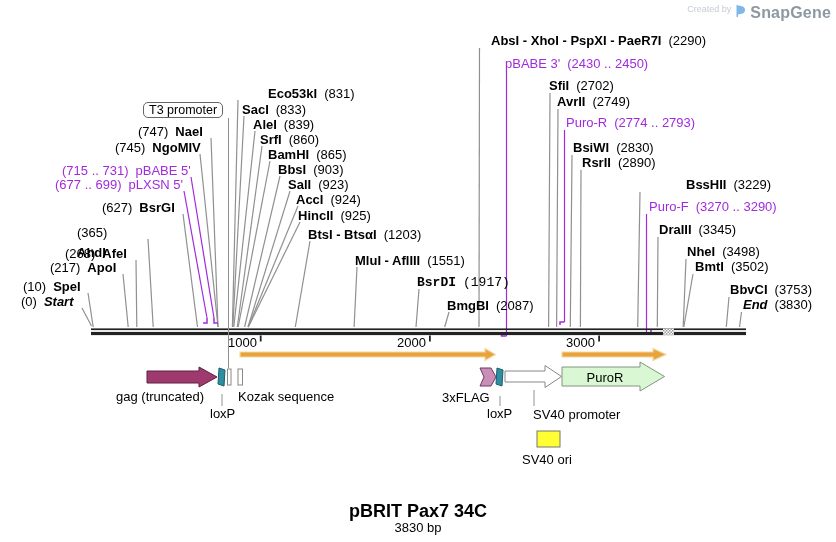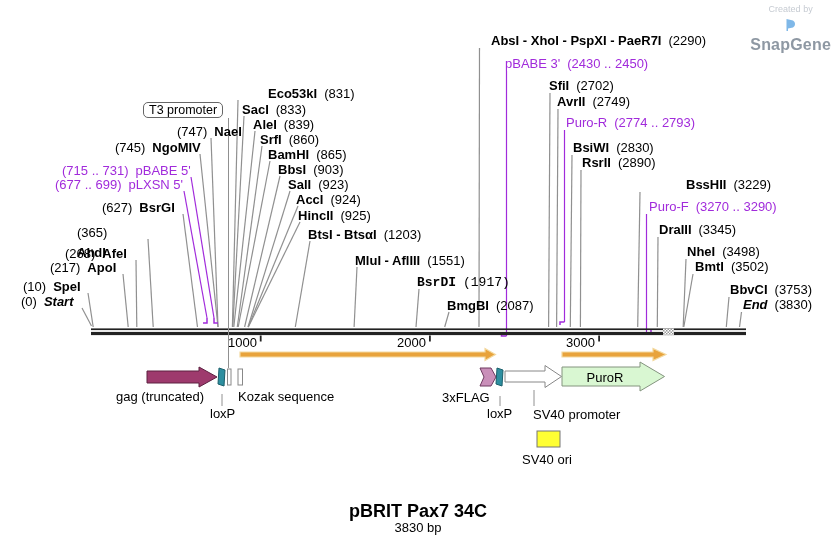--- a/index.html
+++ b/index.html
@@ -16,21 +16,21 @@
   .site.term .nm{font-style:italic;}
   .caption{position:absolute;font-size:13px;color:#000;white-space:nowrap;line-height:13px;}
   .t3box{position:absolute;left:143px;top:102px;height:14px;line-height:14px;
          border:1px solid #666;border-radius:5px;padding:0 5px;font-size:12.5px;color:#000;
          background:#fff;white-space:nowrap;}
   .ticklabel{position:absolute;width:52px;text-align:right;font-size:13px;color:#000;}
   #title-name{position:absolute;left:0;right:0;top:501px;text-align:center;
               font-size:18px;font-weight:bold;color:#000;}
   #title-size{position:absolute;left:0;right:0;top:520px;text-align:center;
               font-size:13px;color:#000;}
-  #watermark{position:absolute;top:4px;right:5px;display:flex;align-items:center;gap:4px;flex-direction:column;}
+  #watermark{position:absolute;top:4px;right:5px;display:flex;align-items:flex-start;gap:4px;}
   #wm-created{font-size:9px;color:#C6CBD2;}
   #wm-brand{font-size:16px;font-weight:600;color:#8E98A3;letter-spacing:.2px;}
   #puror-text{position:absolute;left:565px;top:370px;width:80px;text-align:center;
               font-size:13px;color:#000;}
 </style>
 </head>
 <body>
 
 <div id="stage">
 
@@ -151,21 +151,21 @@
         <span class="ps">(831)</span>
       </div>
       <div class="site" style="left: 242px; top: 103px;">
         <span class="nm">SacI</span>
         <span class="ps">(833)</span>
       </div>
       <div class="site" style="left: 253px; top: 118px;">
         <span class="nm">AleI</span>
         <span class="ps">(839)</span>
       </div>
-      <div class="site" style="left: 138px; top: 125px; margin-left: 39px;">
+      <div class="site" style="left: 138px; top: 125px;">
         <span class="ps">(747)</span>
         <span class="nm">NaeI</span>
       </div>
       <div class="site" style="left: 260px; top: 133px;">
         <span class="nm">SrfI</span>
         <span class="ps">(860)</span>
       </div>
       <div class="site" style="left: 115px; top: 141px;">
         <span class="ps">(745)</span>
         <span class="nm">NgoMIV</span>

